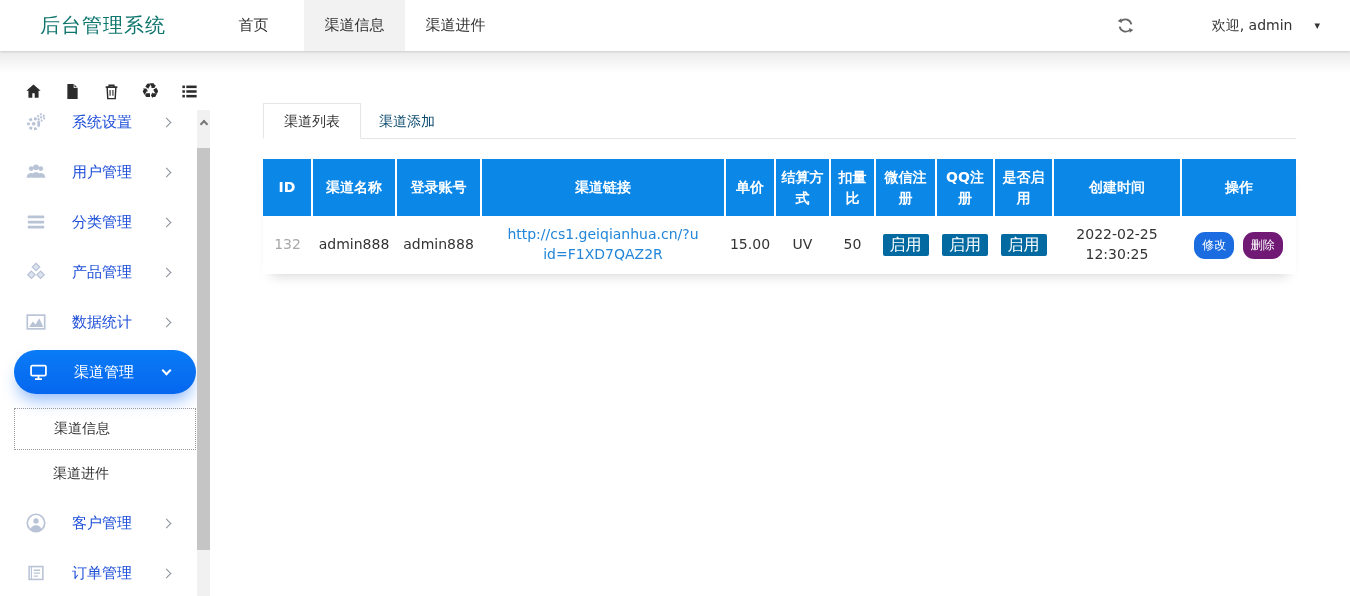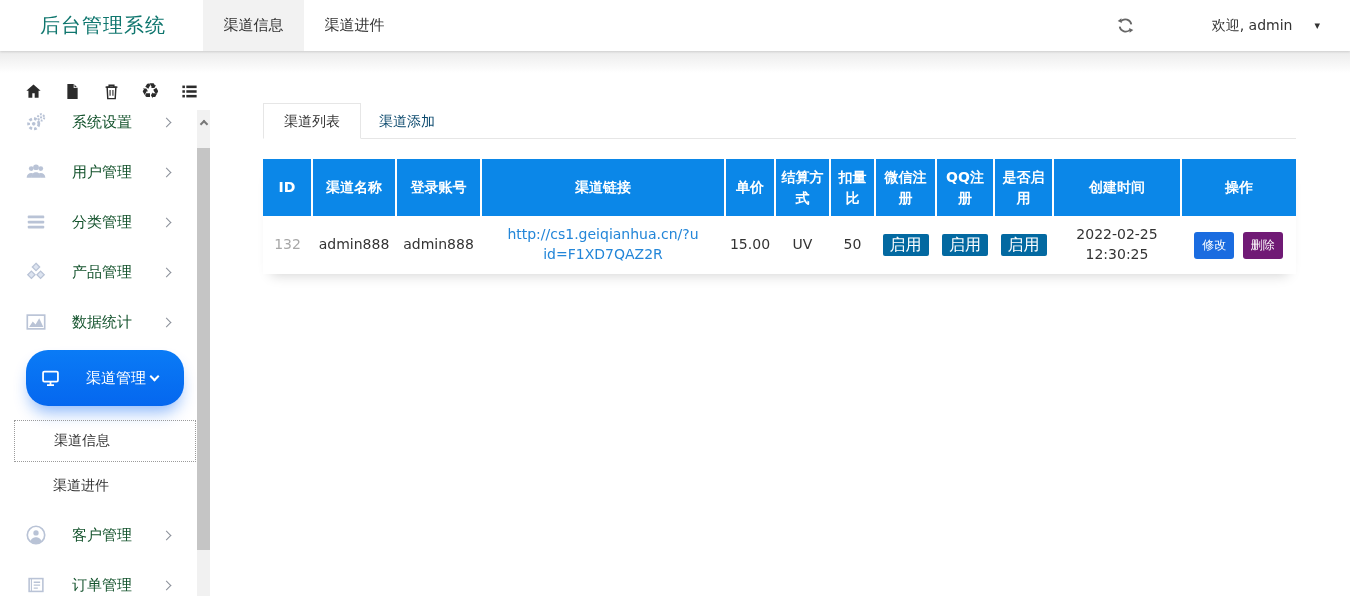--- a/index.html
+++ b/index.html
@@ -25,29 +25,29 @@
   
   .wrap { display:flex; height:545px; position:relative; z-index:2; }
 
   
   .sidebar { width:210px; position:relative; background:transparent; flex:none; }
   .tool-icons { display:flex; padding:31px 0 0 24px; gap:20px; }
   .tool-icons .ticon { width:19px; height:19px; display:flex; align-items:center; justify-content:center; cursor:pointer; }
   .recycle-glyph { font-size:21px; line-height:19px; color:#2b2b2b; }
 
   .menu { margin-top:-4px; }
-  .mitem { height:50px; display:flex; align-items:center; padding-left:25px; cursor:pointer; font-size:15px; color:#14532d; }
+  .mitem { height:50px; display:flex; align-items:center; padding-left:25px; cursor:pointer; font-size:15px; color:#1d4ed8; }
   .mitem .micon { width:22px; height:22px; margin-right:25px; display:flex; align-items:center; justify-content:center; flex:none; }
   .mitem .chev-r { margin-left:auto; margin-right:40px; }
   .chev-r { width:7px; height:7px; border-top:1.6px solid #8a8f99; border-right:1.6px solid #8a8f99;
     display:inline-block; transform:rotate(45deg); }
   .chev-d { width:7px; height:7px; border-top:2px solid #fff; border-right:2px solid #fff;
     display:inline-block; transform:rotate(135deg); margin-left:auto; margin-right:26px; margin-top:-3px; }
 
-  .mitem.pill { height:56px; margin:3px 26px 0; border-radius:22px; padding-left:13px;
+  .mitem.pill { height:44px; margin:3px 14px 0; border-radius:22px; padding-left:13px;
     background:linear-gradient(180deg,#0a7bf6,#0567ef); color:#fff;
     box-shadow:0 10px 16px -4px rgba(7,100,245,.45); }
   .mitem.pill .micon { margin-right:25px; }
 
   .sub-box { margin:14px 14px 0; height:42px; border:1px dotted #9b9b9b; display:flex; align-items:center;
     padding-left:39px; font-size:14px; color:#333; cursor:pointer; }
   .sub-plain { height:48px; display:flex; align-items:center; padding-left:53px; font-size:14px; color:#333; cursor:pointer; }
 
   
   .sb-scroll { position:absolute; top:59px; bottom:0; right:0; width:13px; background:#f1f1f1; }
@@ -68,31 +68,32 @@
   thead th { background:#0b87e8; color:#fff; font-size:14px; font-weight:bold; text-align:center;
     height:57px; vertical-align:middle; padding:2px 4px; line-height:1.45; border-right:2px solid #fff; }
   thead th:last-child { border-right:none; }
   tbody td { height:58px; text-align:center; vertical-align:middle; font-size:14px; color:#333;
     background:#fff; padding:2px 3px; line-height:1.4; }
   td.dim { color:#a8a8a8; }
   a.chan-link { color:#2386d8; text-decoration:none; display:inline-block; max-width:192px;
     word-break:break-all; cursor:pointer; }
   .badge { display:inline-block; background:#0369a1; color:#fff; font-size:16px; padding:0 7px;
     border-radius:2px; cursor:pointer; }
-  .btn { display:inline-block; color:#fff; font-size:12px; padding:5px 8px; border-radius:3px;
+  .btn { display:inline-block; color:#fff; font-size:12px; padding:5px 8px; border-radius:11px;
     border:none; cursor:pointer; margin:0 2px; font-family:inherit; }
   .btn-edit { background:#1a6ce0; }
   .btn-del { background:#701a75; }
 </style>
 </head>
 <body>
 
 <div class="topbar">
   <div class="logo">后台管理系统</div>
   <div class="topnav">
+    <div class="titem">首页</div>
     <div class="titem active">渠道信息</div>
     <div class="titem">渠道进件</div>
   </div>
   <div class="top-right">
     <span class="refresh-btn">
       <svg width="17" height="17" viewBox="0 0 24 24">
         <path d="M20.2 10.5 A8.6 8.6 0 0 0 5.6 6.0" fill="none" stroke="#666" stroke-width="2.5"></path>
         <polygon points="6.2,1.6 6.8,8.4 1.0,5.6" fill="#666"></polygon>
         <path d="M3.8 13.5 A8.6 8.6 0 0 0 18.4 18.0" fill="none" stroke="#666" stroke-width="2.5"></path>
         <polygon points="17.8,22.4 17.2,15.6 23.0,18.4" fill="#666"></polygon>

